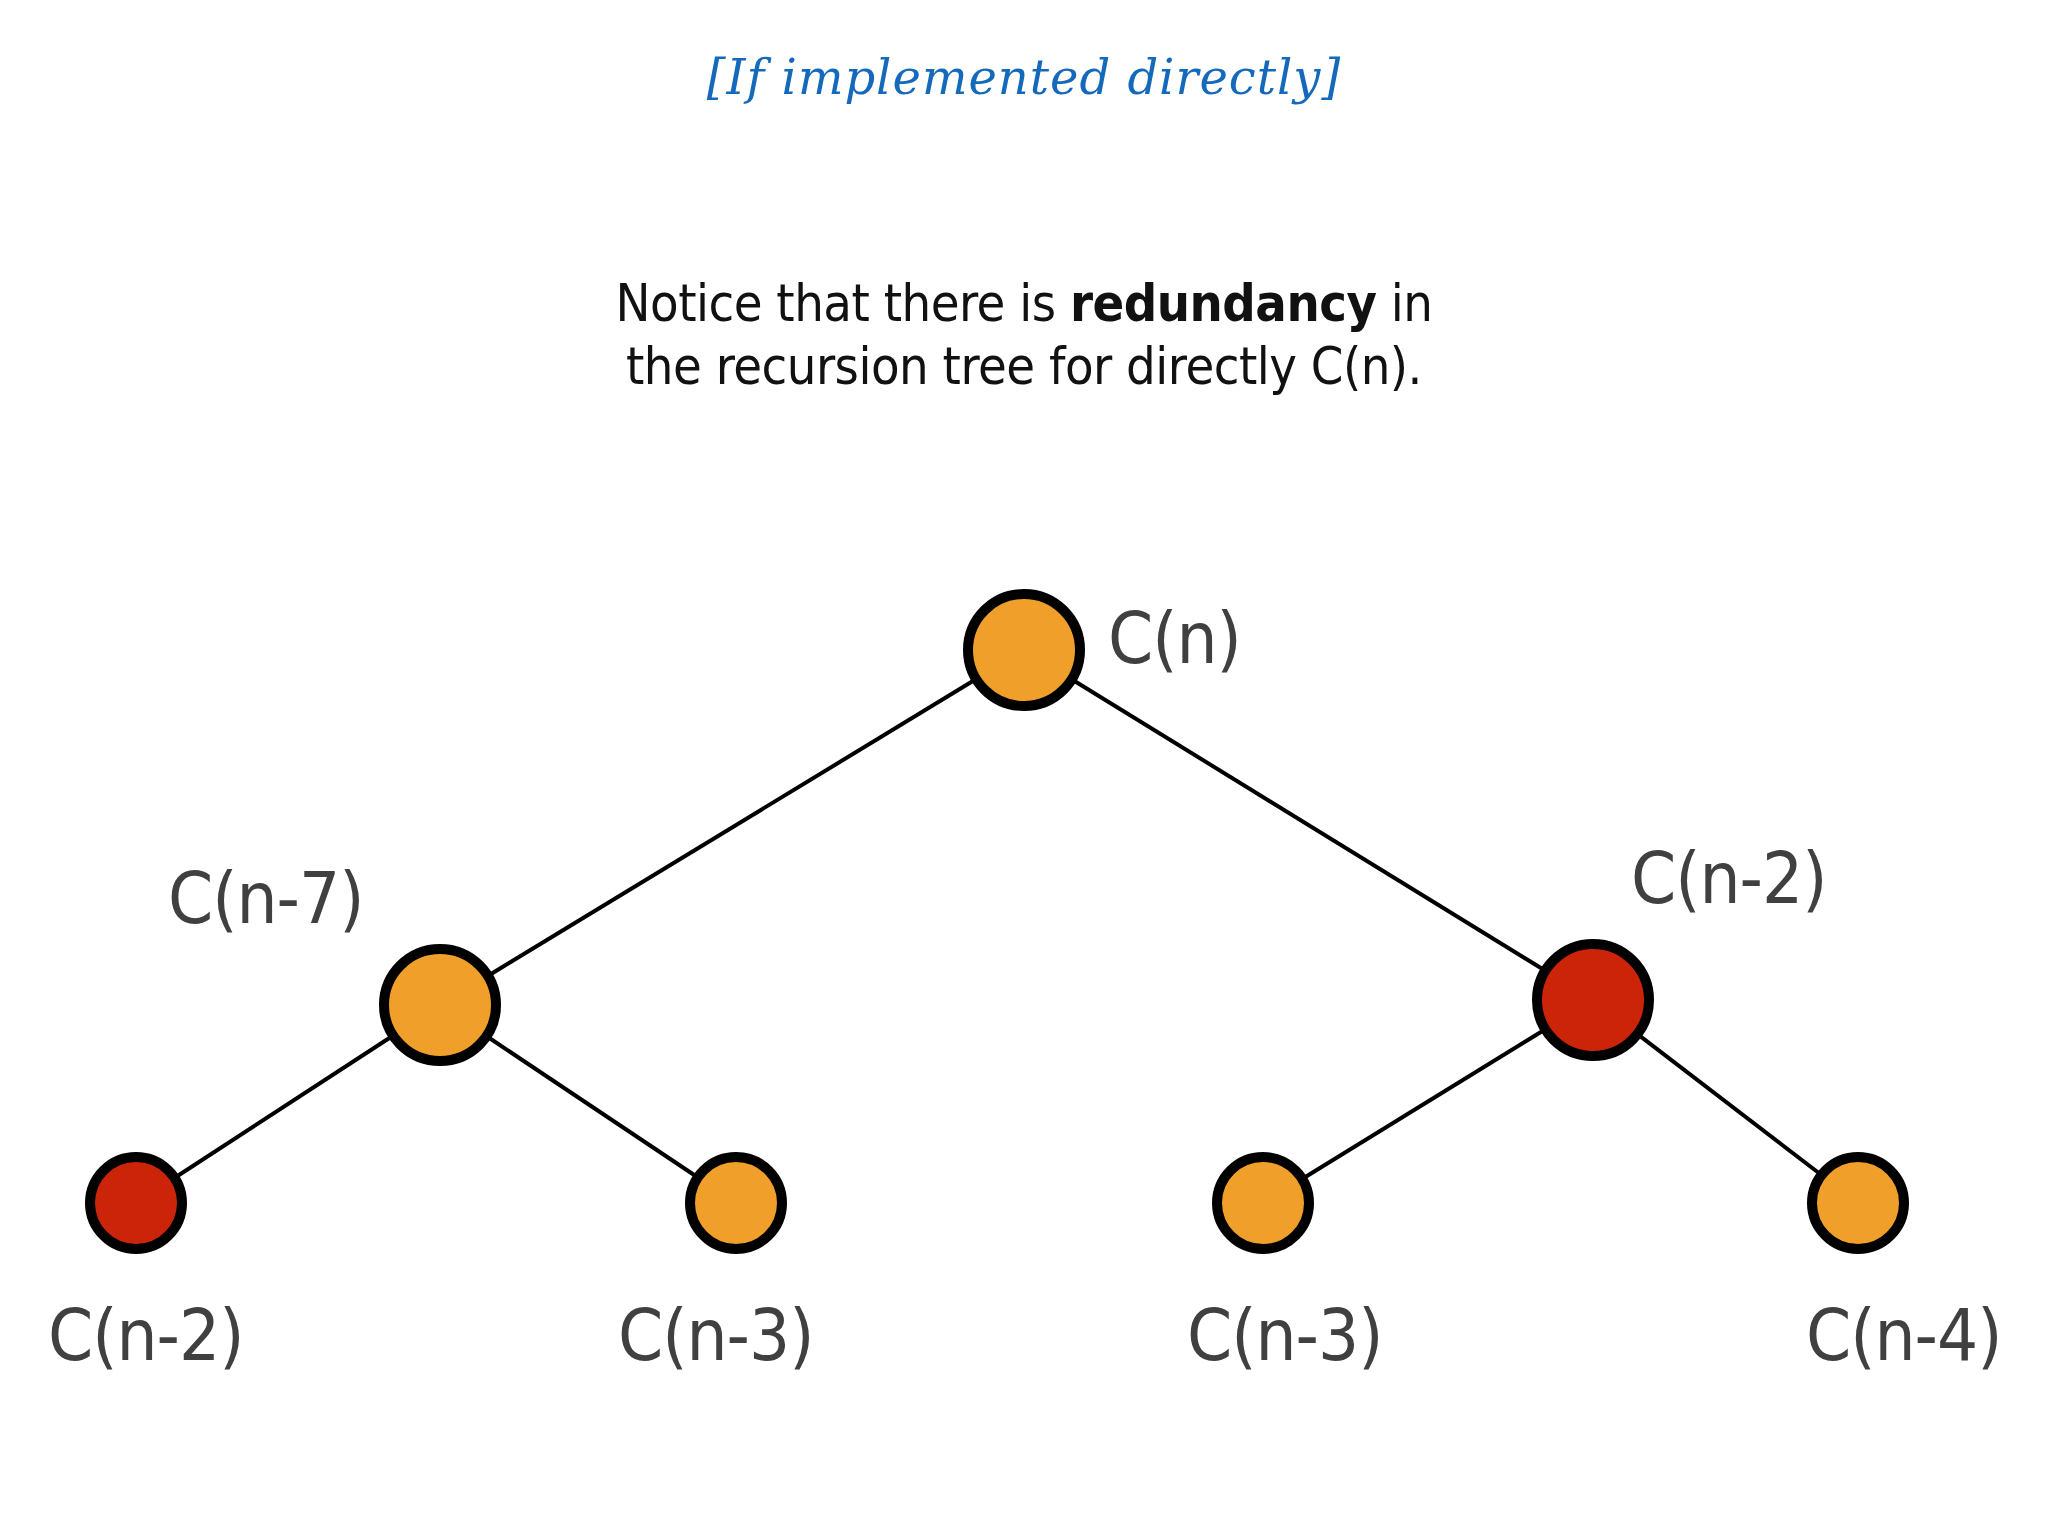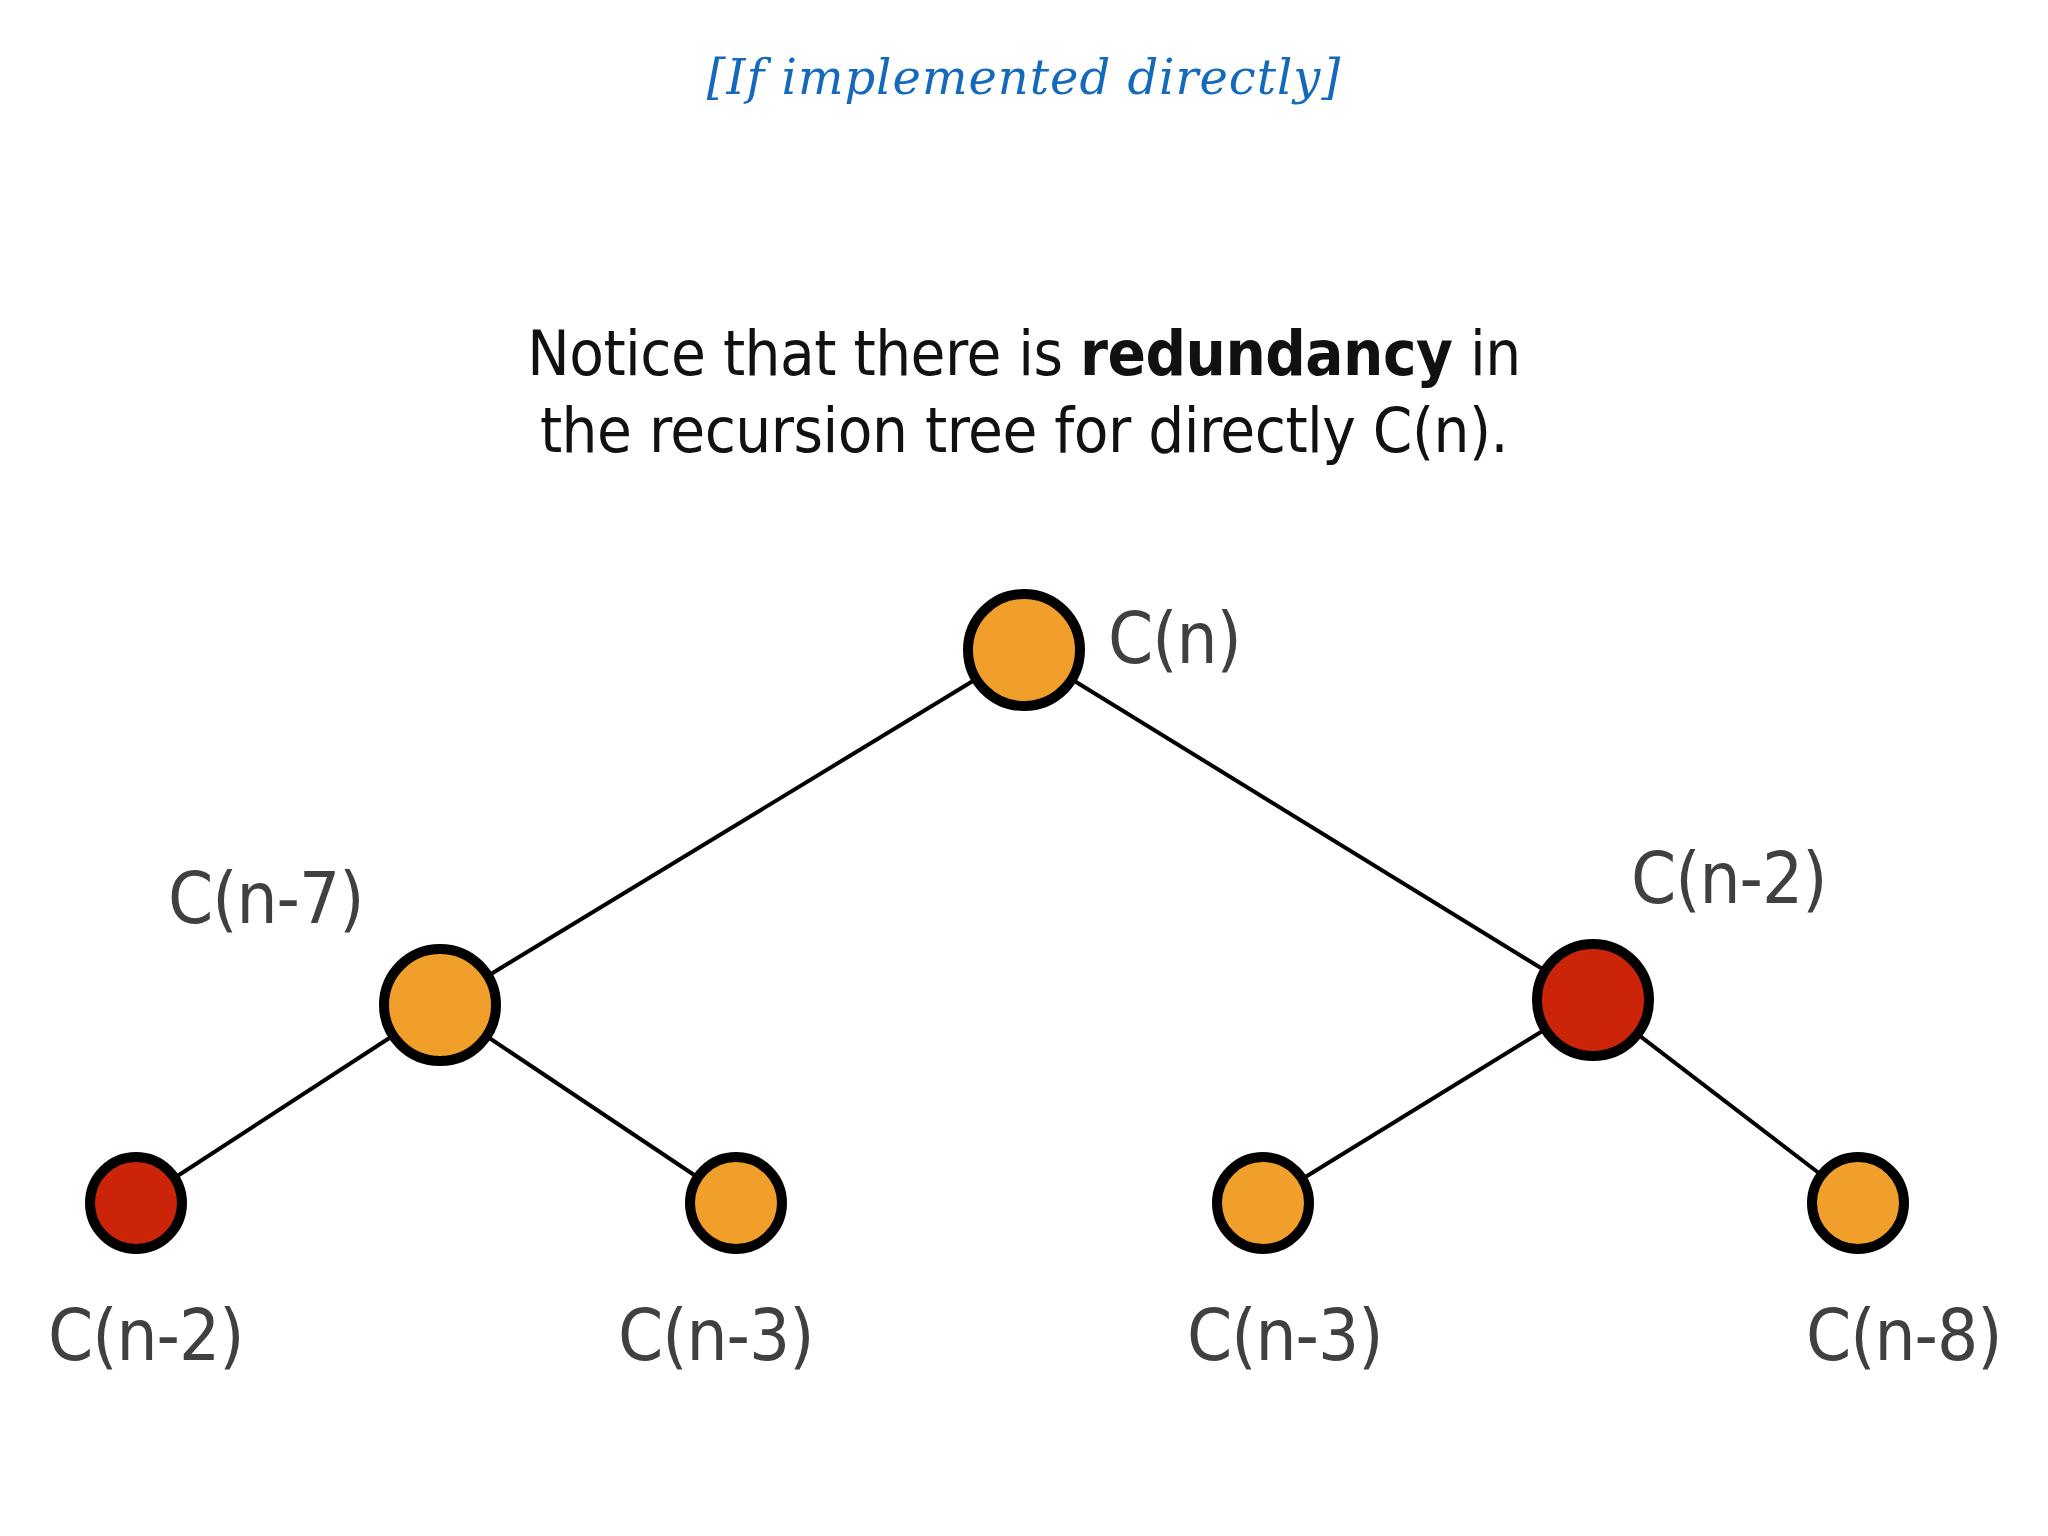--- a/index.html
+++ b/index.html
@@ -40,25 +40,24 @@
 
   
   .statement {
     position: absolute;
     top: 272px;
     left: 0;
     width: 2048px;
     text-align: center;
     color: #111111;
     font-family: "DejaVu Sans Condensed", "Liberation Sans Narrow", "Liberation Sans", sans-serif;
-    font-size: 63px;
+    font-size: 52px;
     font-weight: 400;
     line-height: 1.22;
     letter-spacing: -0.5px;
-    margin-top: 44px;
   }
   .statement .line {
     display: block;
   }
   .statement b {
     font-weight: 700;
   }
 
   
   #tree-canvas {
@@ -118,15 +117,15 @@
         <circle cx="1858" cy="1203" r="46" fill="#F0A02A" stroke="#000000" stroke-width="10"></circle>
       </g>
   </svg>
 
   <div class="node-label lbl-root">C(n)</div>
   <div class="node-label lbl-n1">C(n-7)</div>
   <div class="node-label lbl-n2">C(n-2)</div>
   <div class="node-label lbl-leaf0">C(n-2)</div>
   <div class="node-label lbl-leaf1">C(n-3)</div>
   <div class="node-label lbl-leaf2">C(n-3)</div>
-  <div class="node-label lbl-leaf3">C(n-8)</div>
+  <div class="node-label lbl-leaf3">C(n-4)</div>
 
 </div>
 
 </body></html>

